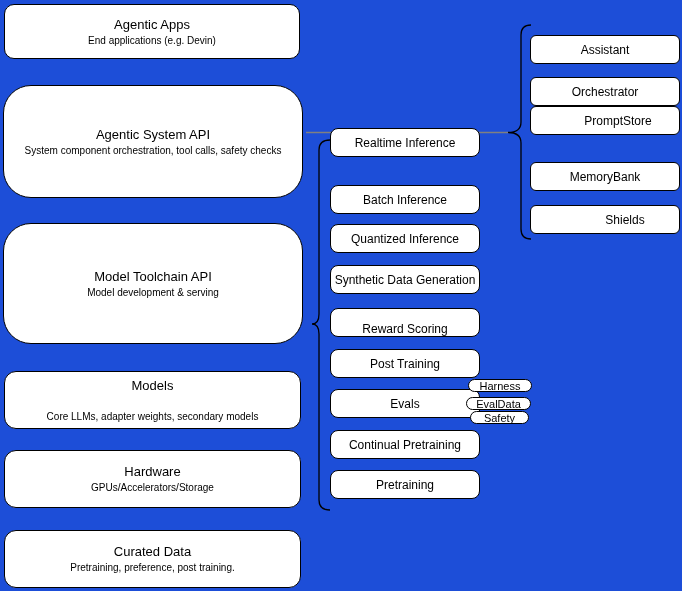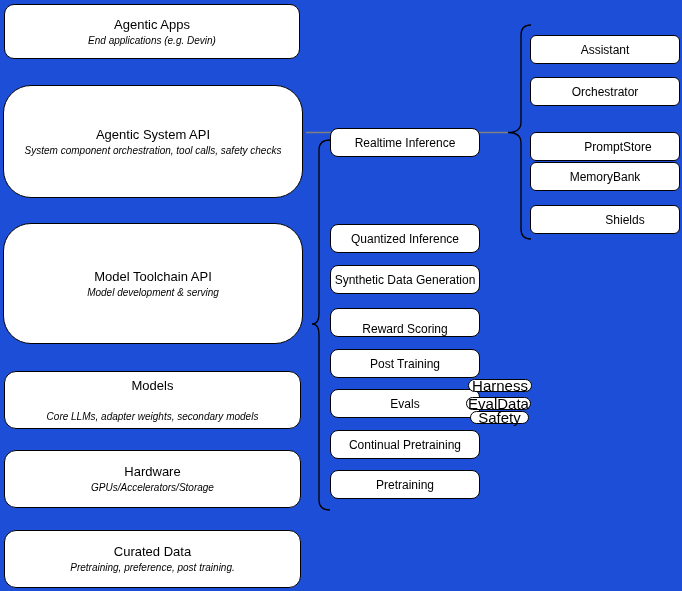--- a/index.html
+++ b/index.html
@@ -26,36 +26,36 @@
     background: #ffffff;
     border: 1px solid #000;
     display: flex;
     flex-direction: column;
     align-items: center;
     justify-content: center;
     text-align: center;
     z-index: 1;
   }
   .layer-box .title { font-size: 13px; line-height: 16px; }
-  .layer-box .subtitle { font-size: 10px; line-height: 13px; margin-top: 1px; font-style: italic; }
+  .layer-box .subtitle { font-size: 10px; line-height: 13px; margin-top: 1px; }
   .item-box {
     border-width: 1.3px;
     font-size: 12px;
     line-height: 14px;
     z-index: 1;
   }
   .badge {
     position: absolute;
     background: #ffffff;
     border: 1.3px solid #000;
     border-radius: 7px;
     display: flex;
     align-items: center;
     justify-content: center;
-    font-size: 15px;
+    font-size: 11px;
     line-height: 12px;
     z-index: 2;
   }
   
   .L1 { left: 4px;  top: 4px;   width: 296px; height: 55px;  border-radius: 10px; }
   .L2 { left: 3px;  top: 85px;  width: 300px; height: 113px; border-radius: 28px; }
   .L3 { left: 3px;  top: 223px; width: 300px; height: 121px; border-radius: 28px; }
   .L4 { left: 4px;  top: 371px; width: 297px; height: 58px;  border-radius: 12px; gap: 15px; }
   .L5 { left: 4px;  top: 450px; width: 297px; height: 58px;  border-radius: 12px; }
   .L6 { left: 4px;  top: 530px; width: 297px; height: 58px;  border-radius: 12px; }
@@ -71,21 +71,21 @@
   .M8 { top: 430px; }
   .M9 { top: 470px; }
   
   .B1 { left: 468px; top: 379px; width: 64px; height: 13px; }
   .B2 { left: 466px; top: 397px; width: 65px; height: 13px; }
   .B3 { left: 470px; top: 411px; width: 59px; height: 13px; }
   
   .R  { left: 530px; width: 150px; height: 29px; border-radius: 6px; }
   .R1 { top: 35px; }
   .R2 { top: 77px; }
-  .R3 { top: 132px; padding-left: 26px; }
+  .R3 { top: 106px; padding-left: 26px; }
   .R4 { top: 162px; }
   .R5 { top: 205px; padding-left: 40px; }
 </style>
 </head>
 <body>
 
 <div class="canvas">
 
   <svg class="connector-layer" viewBox="0 0 682 591" fill="none">
     <path d="M 306 132.5 L 508 132.5" stroke-width="1.4" stroke="#808080"></path>
@@ -113,20 +113,23 @@
     <div class="title">Hardware</div>
     <div class="subtitle">GPUs/Accelerators/Storage</div>
   </div>
   <div class="box layer-box L6">
     <div class="title">Curated Data</div>
     <div class="subtitle">Pretraining, preference, post training.</div>
   </div>
 
   <div class="box item-box M M1">
     <span>Realtime Inference</span>
+  </div>
+  <div class="box item-box M M2">
+    <span>Batch Inference</span>
   </div>
   <div class="box item-box M M3">
     <span>Quantized Inference</span>
   </div>
   <div class="box item-box M M4">
     <span>Synthetic Data Generation</span>
   </div>
   <div class="box item-box M M5">
     <span>Reward Scoring</span>
   </div>

